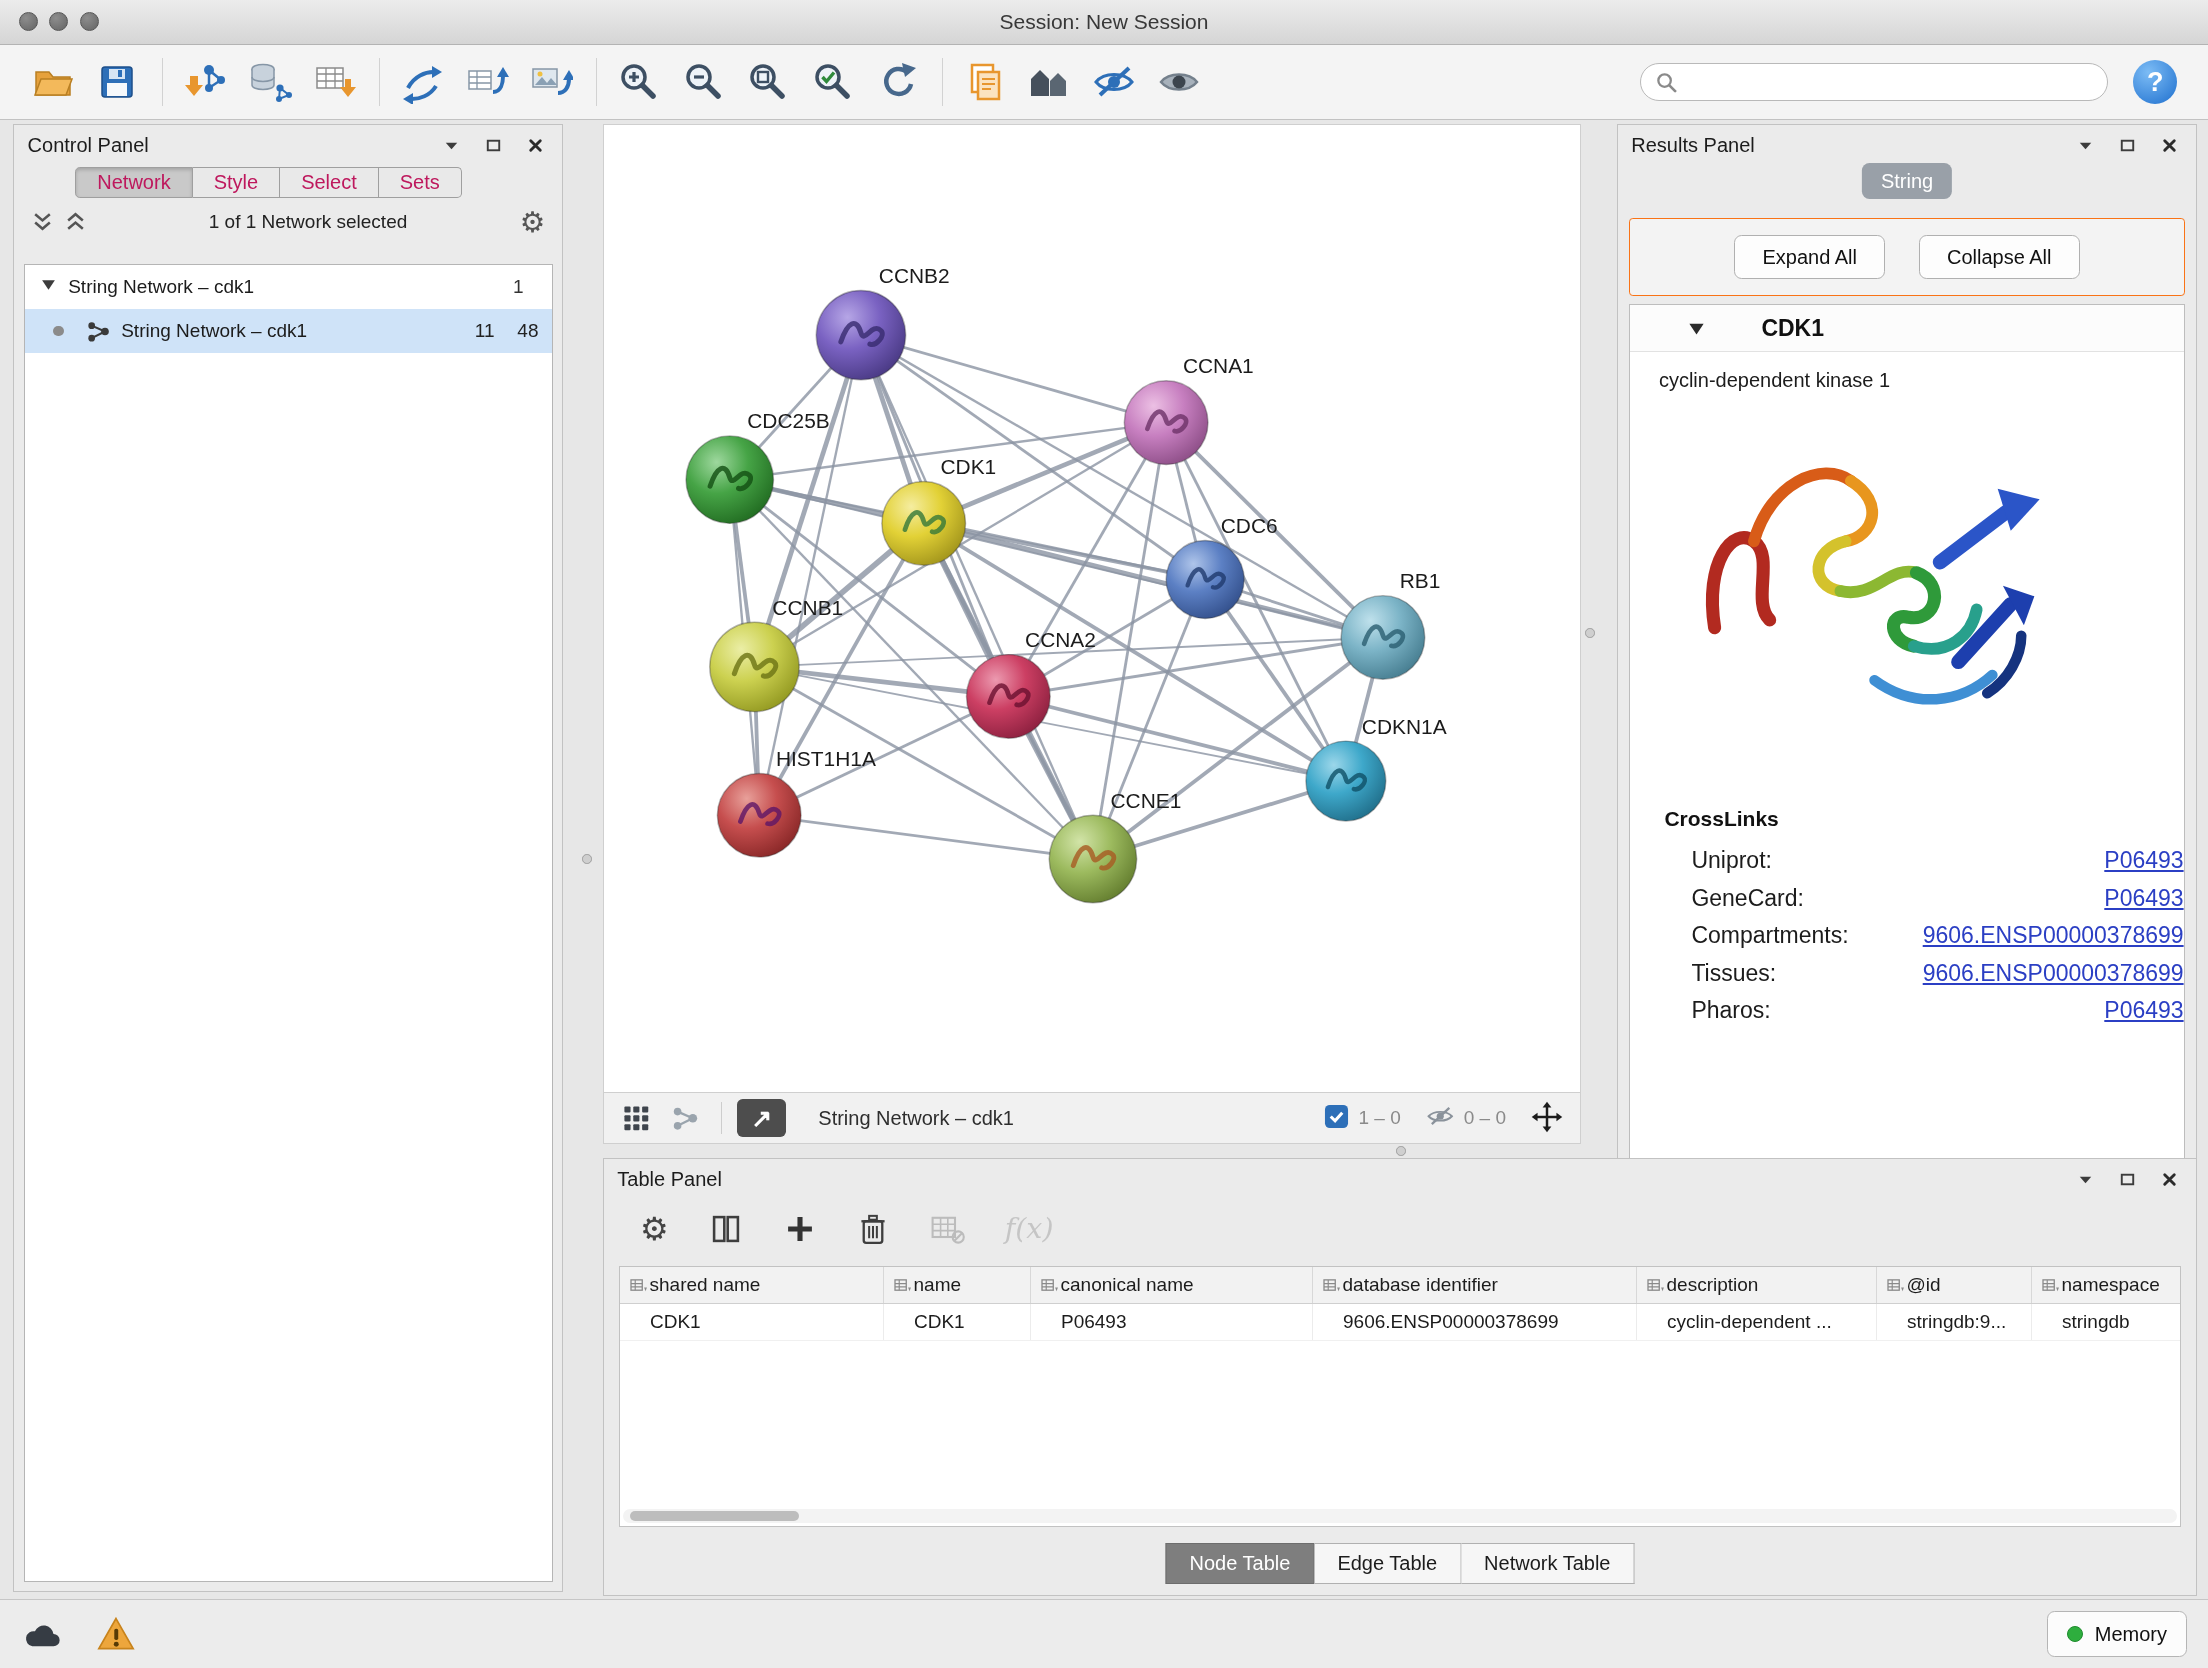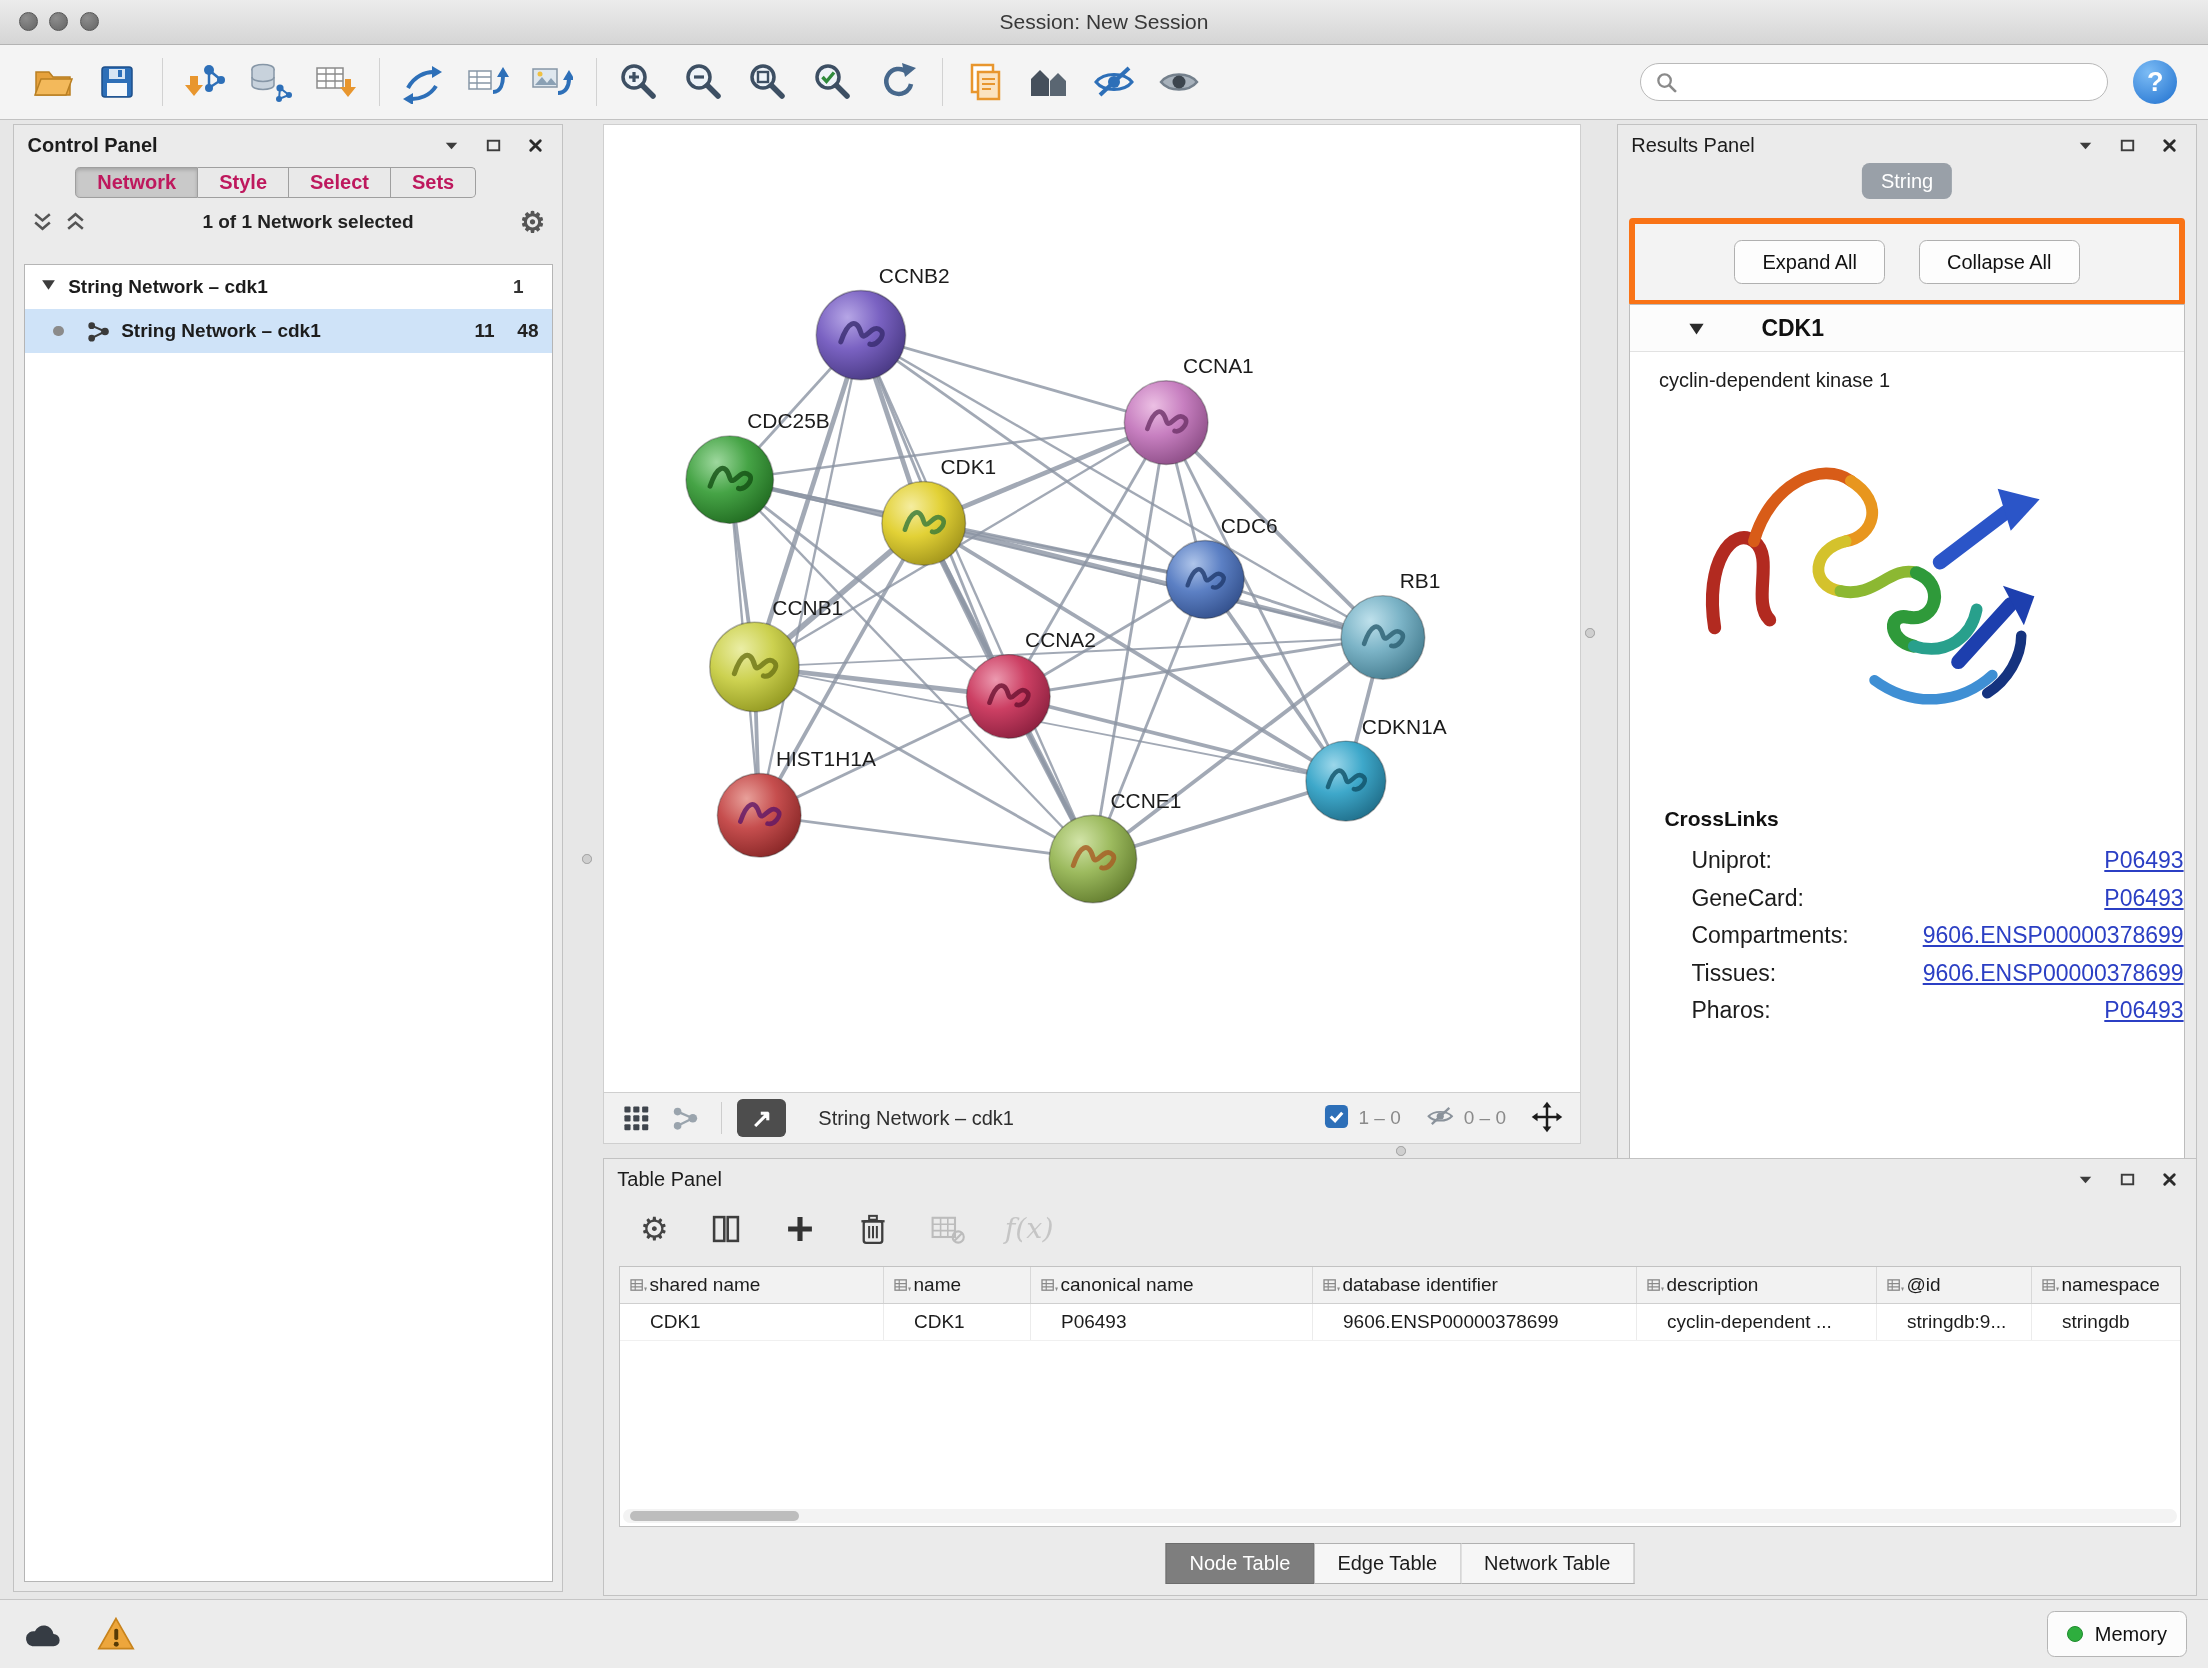--- a/index.html
+++ b/index.html
@@ -19,21 +19,21 @@
   .searchbox input{border:none;outline:none;flex:1;font-size:19px;font-family:"Liberation Sans",sans-serif;background:transparent;margin-left:9.5px;}
   .helpbtn{width:44px;height:44px;margin:0 5.7px 0 25px;border-radius:50%;background:radial-gradient(circle at 35% 28%,#7cbcf5,#1e6fce);color:#fff;font-size:27px;font-weight:bold;display:flex;align-items:center;justify-content:center;flex:0 0 auto;}
 
   
   .panel-head{height:40px;display:flex;align-items:center;padding:0 13.3px;}
   .panel-title{font-size:20px;color:#1c1c1c;}
   .ph-sp{flex:1;}
   .ph-icon{width:27px;height:27px;margin-left:15px;display:flex;align-items:center;justify-content:center;}
 
   
-  .control-panel{position:absolute;left:13.3px;top:124px;width:550px;bottom:76px;background:#ebebeb;border:1px solid #c2c2c2;box-sizing:border-box;font-weight:bold;}
+  .control-panel{position:absolute;left:13.3px;top:124px;width:550px;bottom:76px;background:#ebebeb;border:1px solid #c2c2c2;box-sizing:border-box;}
   .cp-tabs{display:flex;margin:1.9px 0 0 61px;}
   .cp-tab{border:1px solid #9f9f9f;border-left:none;font-size:20px;padding:3px 21px;background:#e9e9e9;color:#be185d;}
   .cp-tab:first-child{border-left:1px solid #9f9f9f;border-radius:4.8px 0 0 4.8px;}
   .cp-tab:last-child{border-radius:0 4.8px 4.8px 0;}
   .cp-tab.sel{background:#c9c9c9;box-shadow:inset 0 1.9px 3.8px rgba(0,0,0,.18);}
   .cp-subbar{height:48px;display:flex;align-items:center;padding:0 17px;font-size:19px;color:#222;}
   .cp-subbar .chev{margin-right:9.5px;display:flex;align-items:center;}
   .cp-status{flex:1;text-align:center;}
   .gear{font-size:28.5px;color:#555;line-height:1;}
   .cp-tree{position:absolute;left:9.5px;right:9.5px;top:139px;bottom:9.5px;background:#fff;border:1px solid #b5b5b5;overflow:hidden;}
@@ -54,21 +54,21 @@
   .nv-ico{display:flex;align-items:center;margin-right:19px;}
   .nv-sep{width:1px;height:32px;background:#cdcdcd;margin:0 15px 0 3.8px;}
   .nv-darkbtn{width:49px;height:38px;background:#4d4d4d;border-radius:5.7px;display:flex;align-items:center;justify-content:center;color:#fff;font-size:25px;font-weight:bold;}
   .nv-title{font-size:20px;color:#2e2e2e;margin-left:32px;}
   .nv-right{margin-left:auto;display:flex;align-items:center;}
   .nv-count{font-size:19px;color:#8a8a8a;margin:0 25px 0 9.5px;}
 
   
   .results-panel{position:absolute;left:1617px;top:124px;width:580px;height:1148px;background:#ebebeb;border:1px solid #c2c2c2;box-sizing:border-box;}
   .rp-tab{position:absolute;top:38px;left:50%;transform:translateX(-50%);background:#99a0a8;color:#fff;font-size:20px;padding:6.7px 19px;border-radius:7.6px;}
-  .rp-btnbox{position:absolute;left:11.4px;right:11.4px;top:93px;height:76px;border:6px solid #f97316;border-radius:3.8px;background:#f3f3f3;display:flex;align-items:center;justify-content:center;gap:34px;}
+  .rp-btnbox{position:absolute;left:11.4px;right:11.4px;top:93px;height:76px;border:1px solid #f97316;border-radius:3.8px;background:#f3f3f3;display:flex;align-items:center;justify-content:center;gap:34px;}
   .rp-btn{background:#fdfdfd;border:1px solid #b0b0b0;border-radius:7.6px;font-size:20px;padding:9.5px 27px;color:#111;}
   .rp-content{position:absolute;left:11.4px;right:11.4px;top:179px;bottom:46px;background:#fff;border:1px solid #bdbdbd;overflow:hidden;}
   .rp-sec-head{height:46px;border-bottom:1px solid #e2e2e2;display:flex;align-items:center;background:#fcfcfc;}
   .rp-sec-tri{margin-left:57px;display:flex;}
   .rp-gene{font-size:23px;font-weight:bold;color:#111;margin-left:55px;}
   .rp-desc{font-size:20px;color:#1c1c1c;margin:17px 0 0 28.5px;}
   .protein{margin:13.3px 0 0 40px;}
   .cl-head{font-size:21px;font-weight:bold;color:#111;margin:19px 0 5.7px 34px;}
   .cl-row{display:flex;padding:10.5px 0 0 61px;font-size:23px;justify-content:space-between;}
   .cl-label{width:179px;color:#1c1c1c;}

